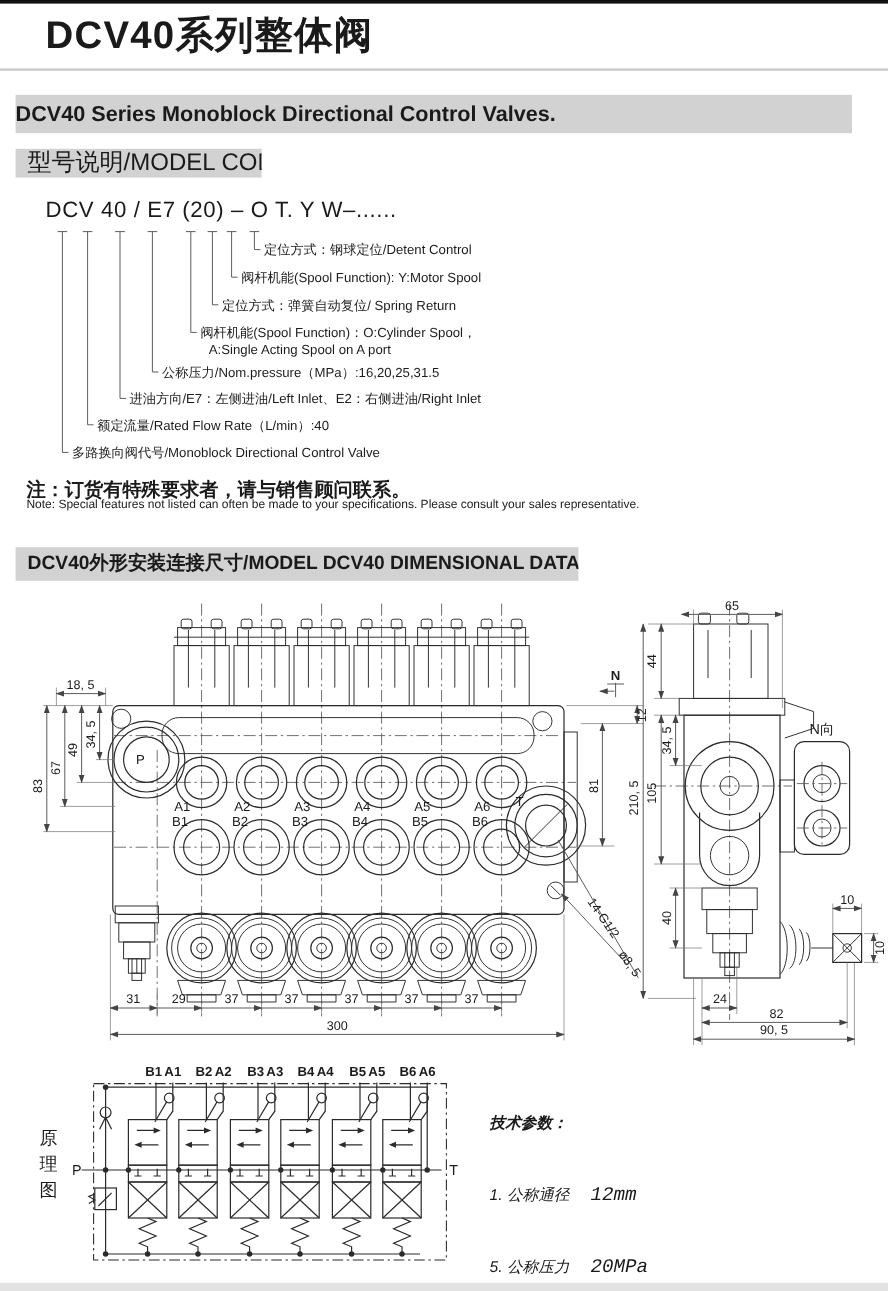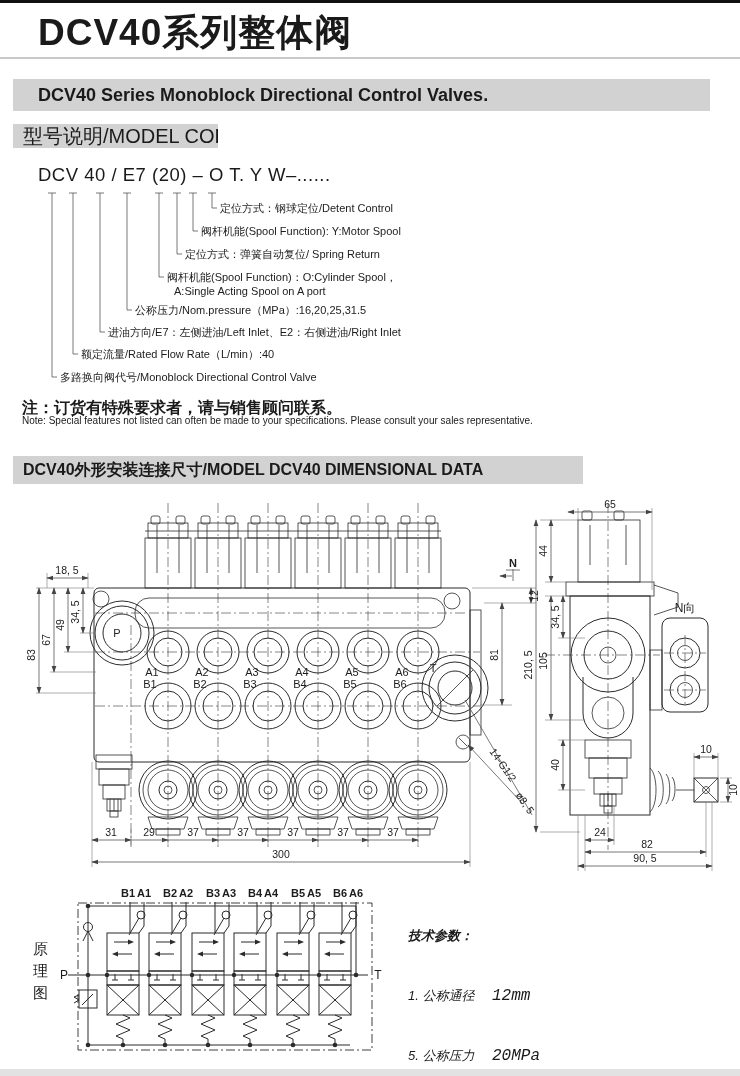--- a/index.html
+++ b/index.html
@@ -1,25 +1,25 @@
 <!DOCTYPE html>
 <html><head>
 <meta charset="utf-8">
 <style>
   html,body{margin:0;padding:0;background:#fff;}
   .page{position:relative;width:740px;height:1076px;background:#ffffff;overflow:hidden;
         font-family:"Liberation Sans",sans-serif;color:#1a1a1a;}
   .abs{position:absolute;}
   .topbar{left:0;top:0;width:740px;height:3px;background:#111;}
-  .title{left:38px;top:8px;font-size:37px;font-weight:700;letter-spacing:1px;white-space:nowrap;}
+  .title{left:38px;top:8px;font-size:32px;font-weight:700;letter-spacing:1px;white-space:nowrap;}
   .rule{left:0;top:57px;width:740px;height:2px;background:#c9c9c9;}
   .banner{background:#d2d2d2;white-space:nowrap;overflow:hidden;}
-  .banner1{left:13px;top:79px;width:697px;height:32px;line-height:32px;font-size:18px;font-weight:700;padding-left:25px;box-sizing:border-box;}
+  .banner1{left:13px;top:79px;width:697px;height:32px;line-height:32px;font-size:18px;font-weight:700;box-sizing:border-box;}
   .banner2{left:13px;top:124px;width:205px;height:24px;line-height:24px;font-size:20px;font-weight:400;padding-left:10px;box-sizing:border-box;}
-  .banner3{left:13px;top:456px;width:570px;height:28px;line-height:28px;font-size:16px;font-weight:700;padding-left:10px;box-sizing:border-box;}
+  .banner3{left:13px;top:456px;width:469px;height:28px;line-height:28px;font-size:16px;font-weight:700;padding-left:10px;box-sizing:border-box;}
   .modelcode{left:38px;top:164px;font-size:18.5px;font-weight:400;letter-spacing:.5px;white-space:nowrap;}
   .notecn{left:22px;top:398px;font-size:16px;font-weight:700;white-space:nowrap;}
   .noteen{left:22px;top:415px;font-size:10px;font-weight:400;white-space:nowrap;}
   .principle{left:33px;top:938px;font-size:15px;font-weight:400;text-align:center;line-height:22px;}
   .params{left:408px;top:926px;font-size:13px;line-height:20px;font-style:italic;}
   .params .t{font-weight:700;}
   .params .row{display:flex;margin-top:40px;}
   .params .lab{width:84px;}
   .params .val{font-family:"Liberation Mono","DejaVu Sans Mono",monospace;font-size:16px;}
   .bottombar{left:0;top:1069px;width:740px;height:7px;background:#e2e2e2;}

